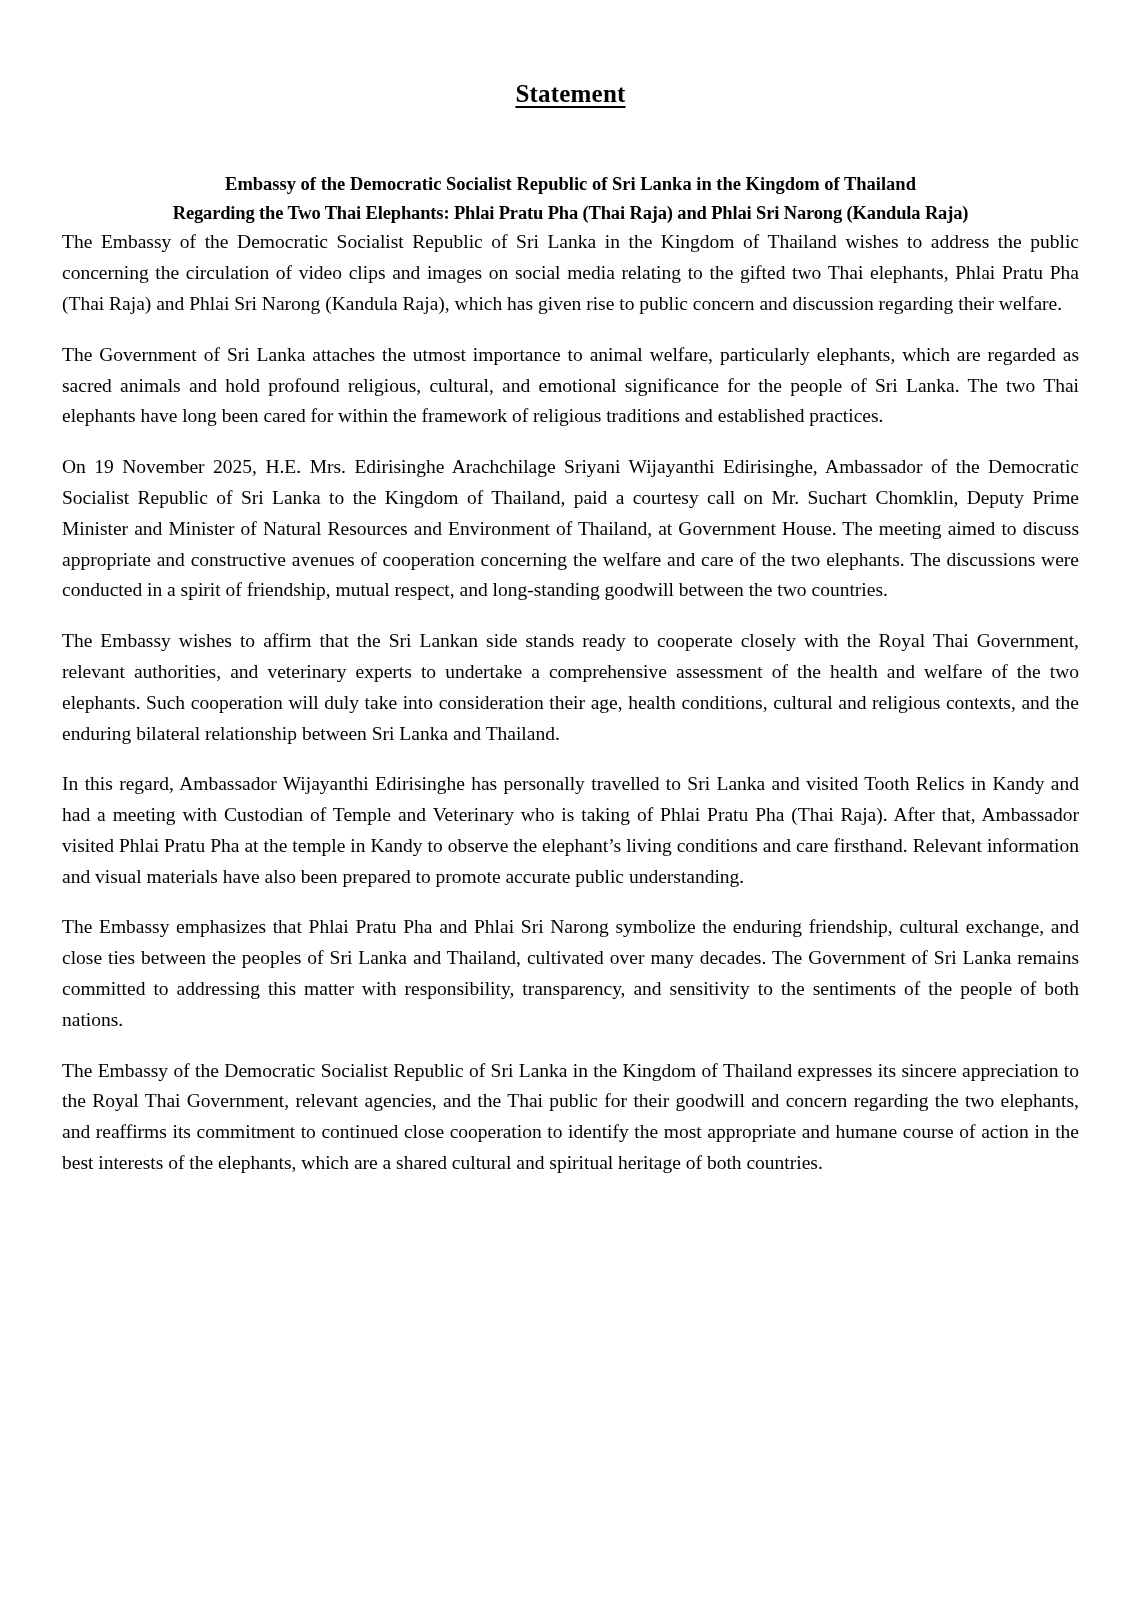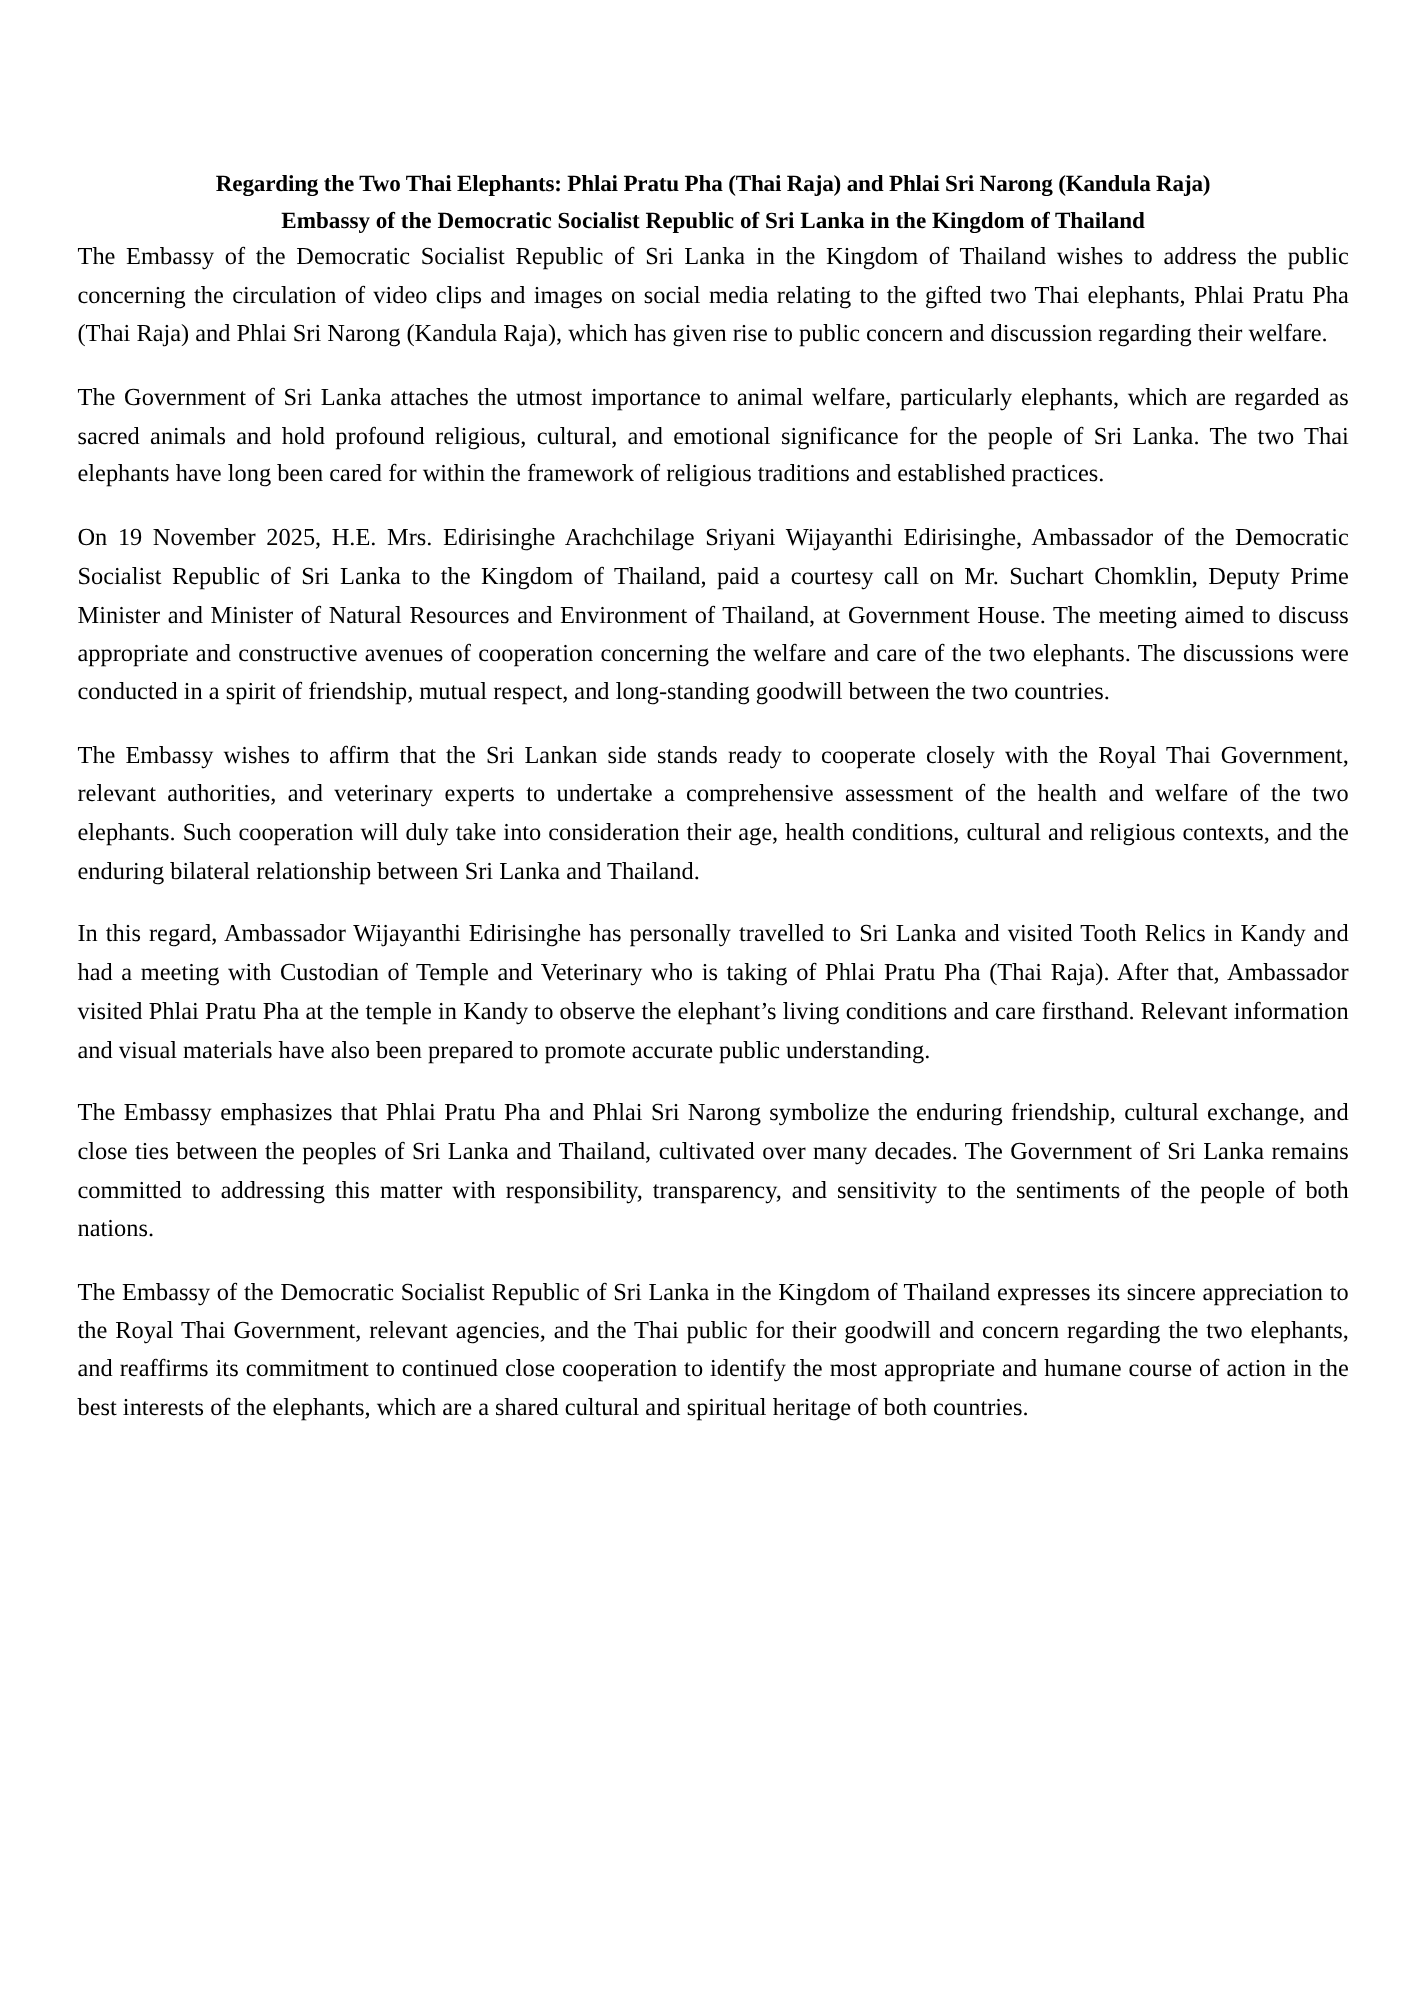--- a/index.html
+++ b/index.html
@@ -54,24 +54,25 @@
   }
   p.para:last-child {
     margin-bottom: 0;
   }
 </style>
 </head>
 <body>
 
 <div class="page">
 
+  <h1 class="doc-title">Statement</h1>
 
   <div class="subtitle-block">
+    <span class="subtitle-line">Embassy of the Democratic Socialist Republic of Sri Lanka in the Kingdom of Thailand</span>
     <span class="subtitle-line second">Regarding the Two Thai Elephants: Phlai Pratu Pha (Thai Raja) and Phlai Sri Narong (Kandula Raja)</span>
-    <span class="subtitle-line">Embassy of the Democratic Socialist Republic of Sri Lanka in the Kingdom of Thailand</span>
   </div>
 
   <div class="body-copy">
     <p class="para">The Embassy of the Democratic Socialist Republic of Sri Lanka in the Kingdom of Thailand wishes to address the public concerning the circulation of video clips and images on social media relating to the gifted two Thai elephants, Phlai Pratu Pha (Thai Raja) and Phlai Sri Narong (Kandula Raja), which has given rise to public concern and discussion regarding their welfare.</p>
     <p class="para">The Government of Sri Lanka attaches the utmost importance to animal welfare, particularly elephants, which are regarded as sacred animals and hold profound religious, cultural, and emotional significance for the people of Sri Lanka. The two Thai elephants have long been cared for within the framework of religious traditions and established practices.</p>
     <p class="para">On 19 November 2025, H.E. Mrs. Edirisinghe Arachchilage Sriyani Wijayanthi Edirisinghe, Ambassador of the Democratic Socialist Republic of Sri Lanka to the Kingdom of Thailand, paid a courtesy call on Mr. Suchart Chomklin, Deputy Prime Minister and Minister of Natural Resources and Environment of Thailand, at Government House. The meeting aimed to discuss appropriate and constructive avenues of cooperation concerning the welfare and care of the two elephants. The discussions were conducted in a spirit of friendship, mutual respect, and long-standing goodwill between the two countries.</p>
     <p class="para">The Embassy wishes to affirm that the Sri Lankan side stands ready to cooperate closely with the Royal Thai Government, relevant authorities, and veterinary experts to undertake a comprehensive assessment of the health and welfare of the two elephants. Such cooperation will duly take into consideration their age, health conditions, cultural and religious contexts, and the enduring bilateral relationship between Sri Lanka and Thailand.</p>
     <p class="para">In this regard, Ambassador Wijayanthi Edirisinghe has personally travelled to Sri Lanka and visited Tooth Relics in Kandy and had a meeting with Custodian of Temple and Veterinary who is taking of Phlai Pratu Pha (Thai Raja). After that, Ambassador visited Phlai Pratu Pha at the temple in Kandy to observe the elephant’s living conditions and care firsthand. Relevant information and visual materials have also been prepared to promote accurate public understanding.</p>
     <p class="para">The Embassy emphasizes that Phlai Pratu Pha and Phlai Sri Narong symbolize the enduring friendship, cultural exchange, and close ties between the peoples of Sri Lanka and Thailand, cultivated over many decades. The Government of Sri Lanka remains committed to addressing this matter with responsibility, transparency, and sensitivity to the sentiments of the people of both nations.</p>
     <p class="para">The Embassy of the Democratic Socialist Republic of Sri Lanka in the Kingdom of Thailand expresses its sincere appreciation to the Royal Thai Government, relevant agencies, and the Thai public for their goodwill and concern regarding the two elephants, and reaffirms its commitment to continued close cooperation to identify the most appropriate and humane course of action in the best interests of the elephants, which are a shared cultural and spiritual heritage of both countries.</p>

